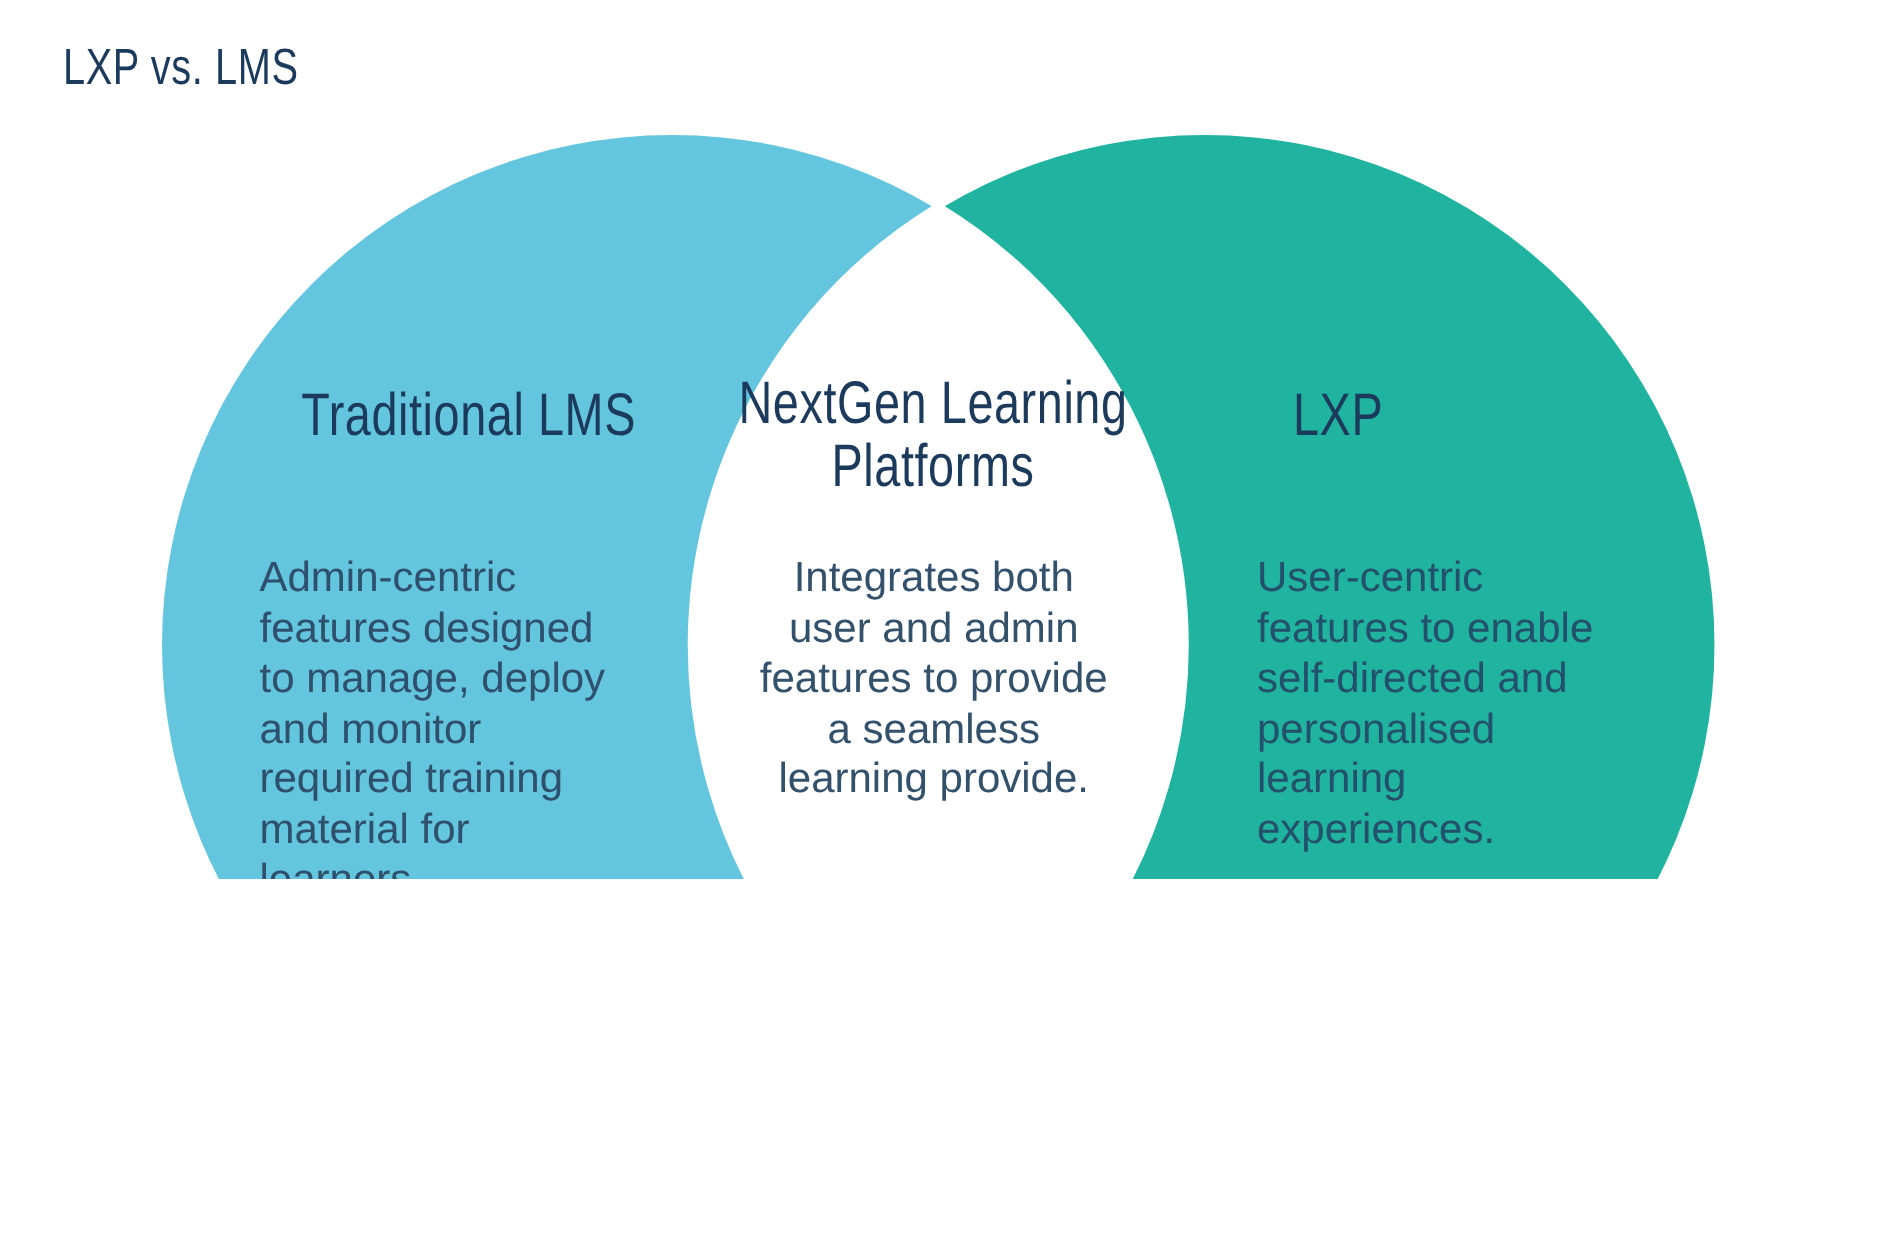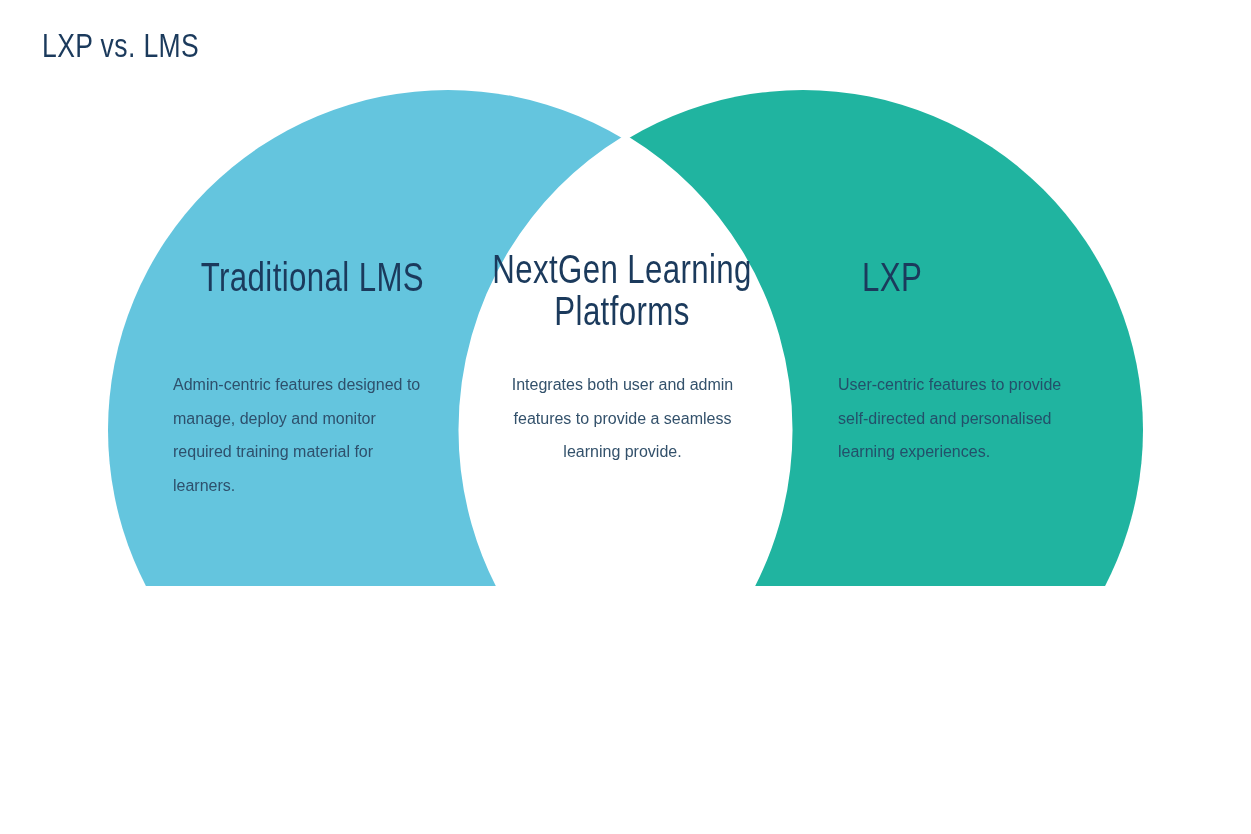--- a/index.html
+++ b/index.html
@@ -61,21 +61,21 @@
     white-space: normal;
   }
   .heading-right {
     left: 862px;
     top: 256px;
     transform: scaleX(0.78);
     transform-origin: left top;
   }
   .circle-body {
     position: absolute;
-    font-size: 16px;
+    font-size: 28px;
     line-height: 33.5px;
     color: #2e506c;
     font-weight: 400;
   }
   .body-left {
     left: 173px;
     top: 368px;
     width: 252px;
     text-align: left;
   }
@@ -113,15 +113,15 @@
   <div class="circle-heading heading-left">Traditional LMS</div>
 
   <div class="circle-body body-left">Admin-centric features designed to manage, deploy and monitor required training material for learners.</div>
 
   <div class="circle-heading heading-center">NextGen Learning Platforms</div>
 
   <div class="circle-body body-center">Integrates both user and admin features to provide a seamless learning provide.</div>
 
   <div class="circle-heading heading-right">LXP</div>
 
-  <div class="circle-body body-right">User-centric features to provide self-directed and personalised learning experiences.</div>
+  <div class="circle-body body-right">User-centric features to enable self-directed and personalised learning experiences.</div>
 
 </div>
 
 </body></html>

